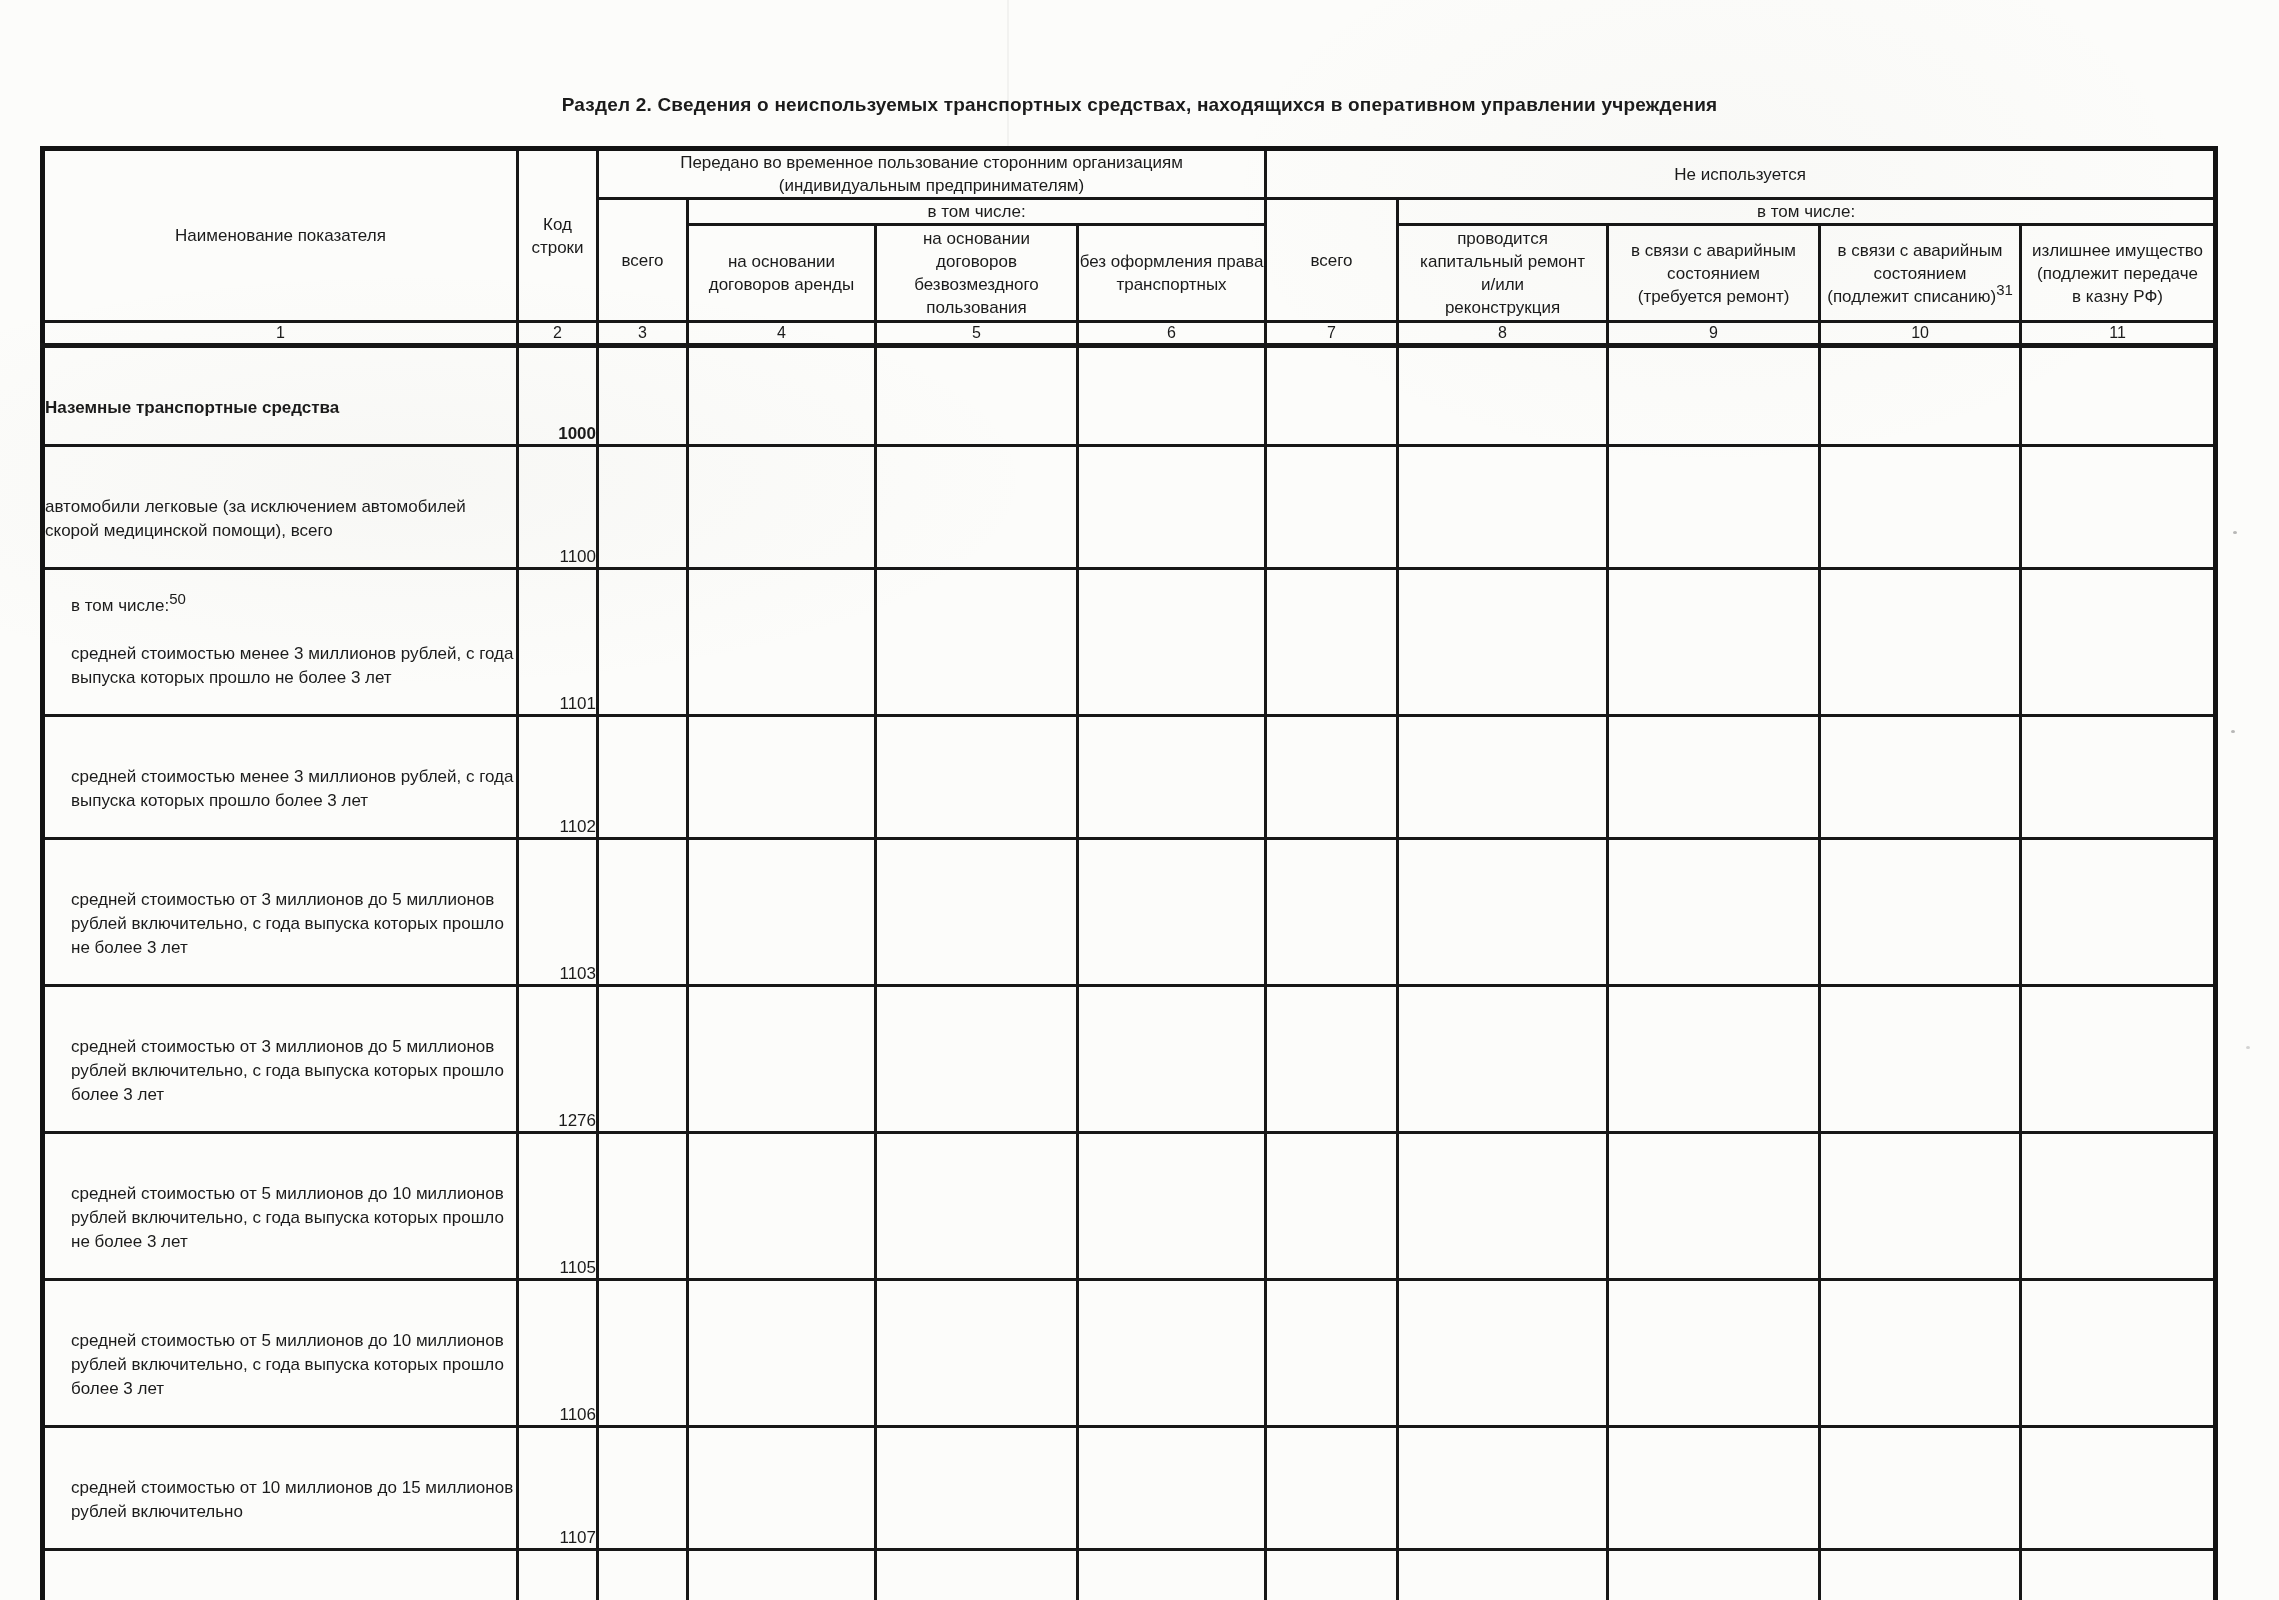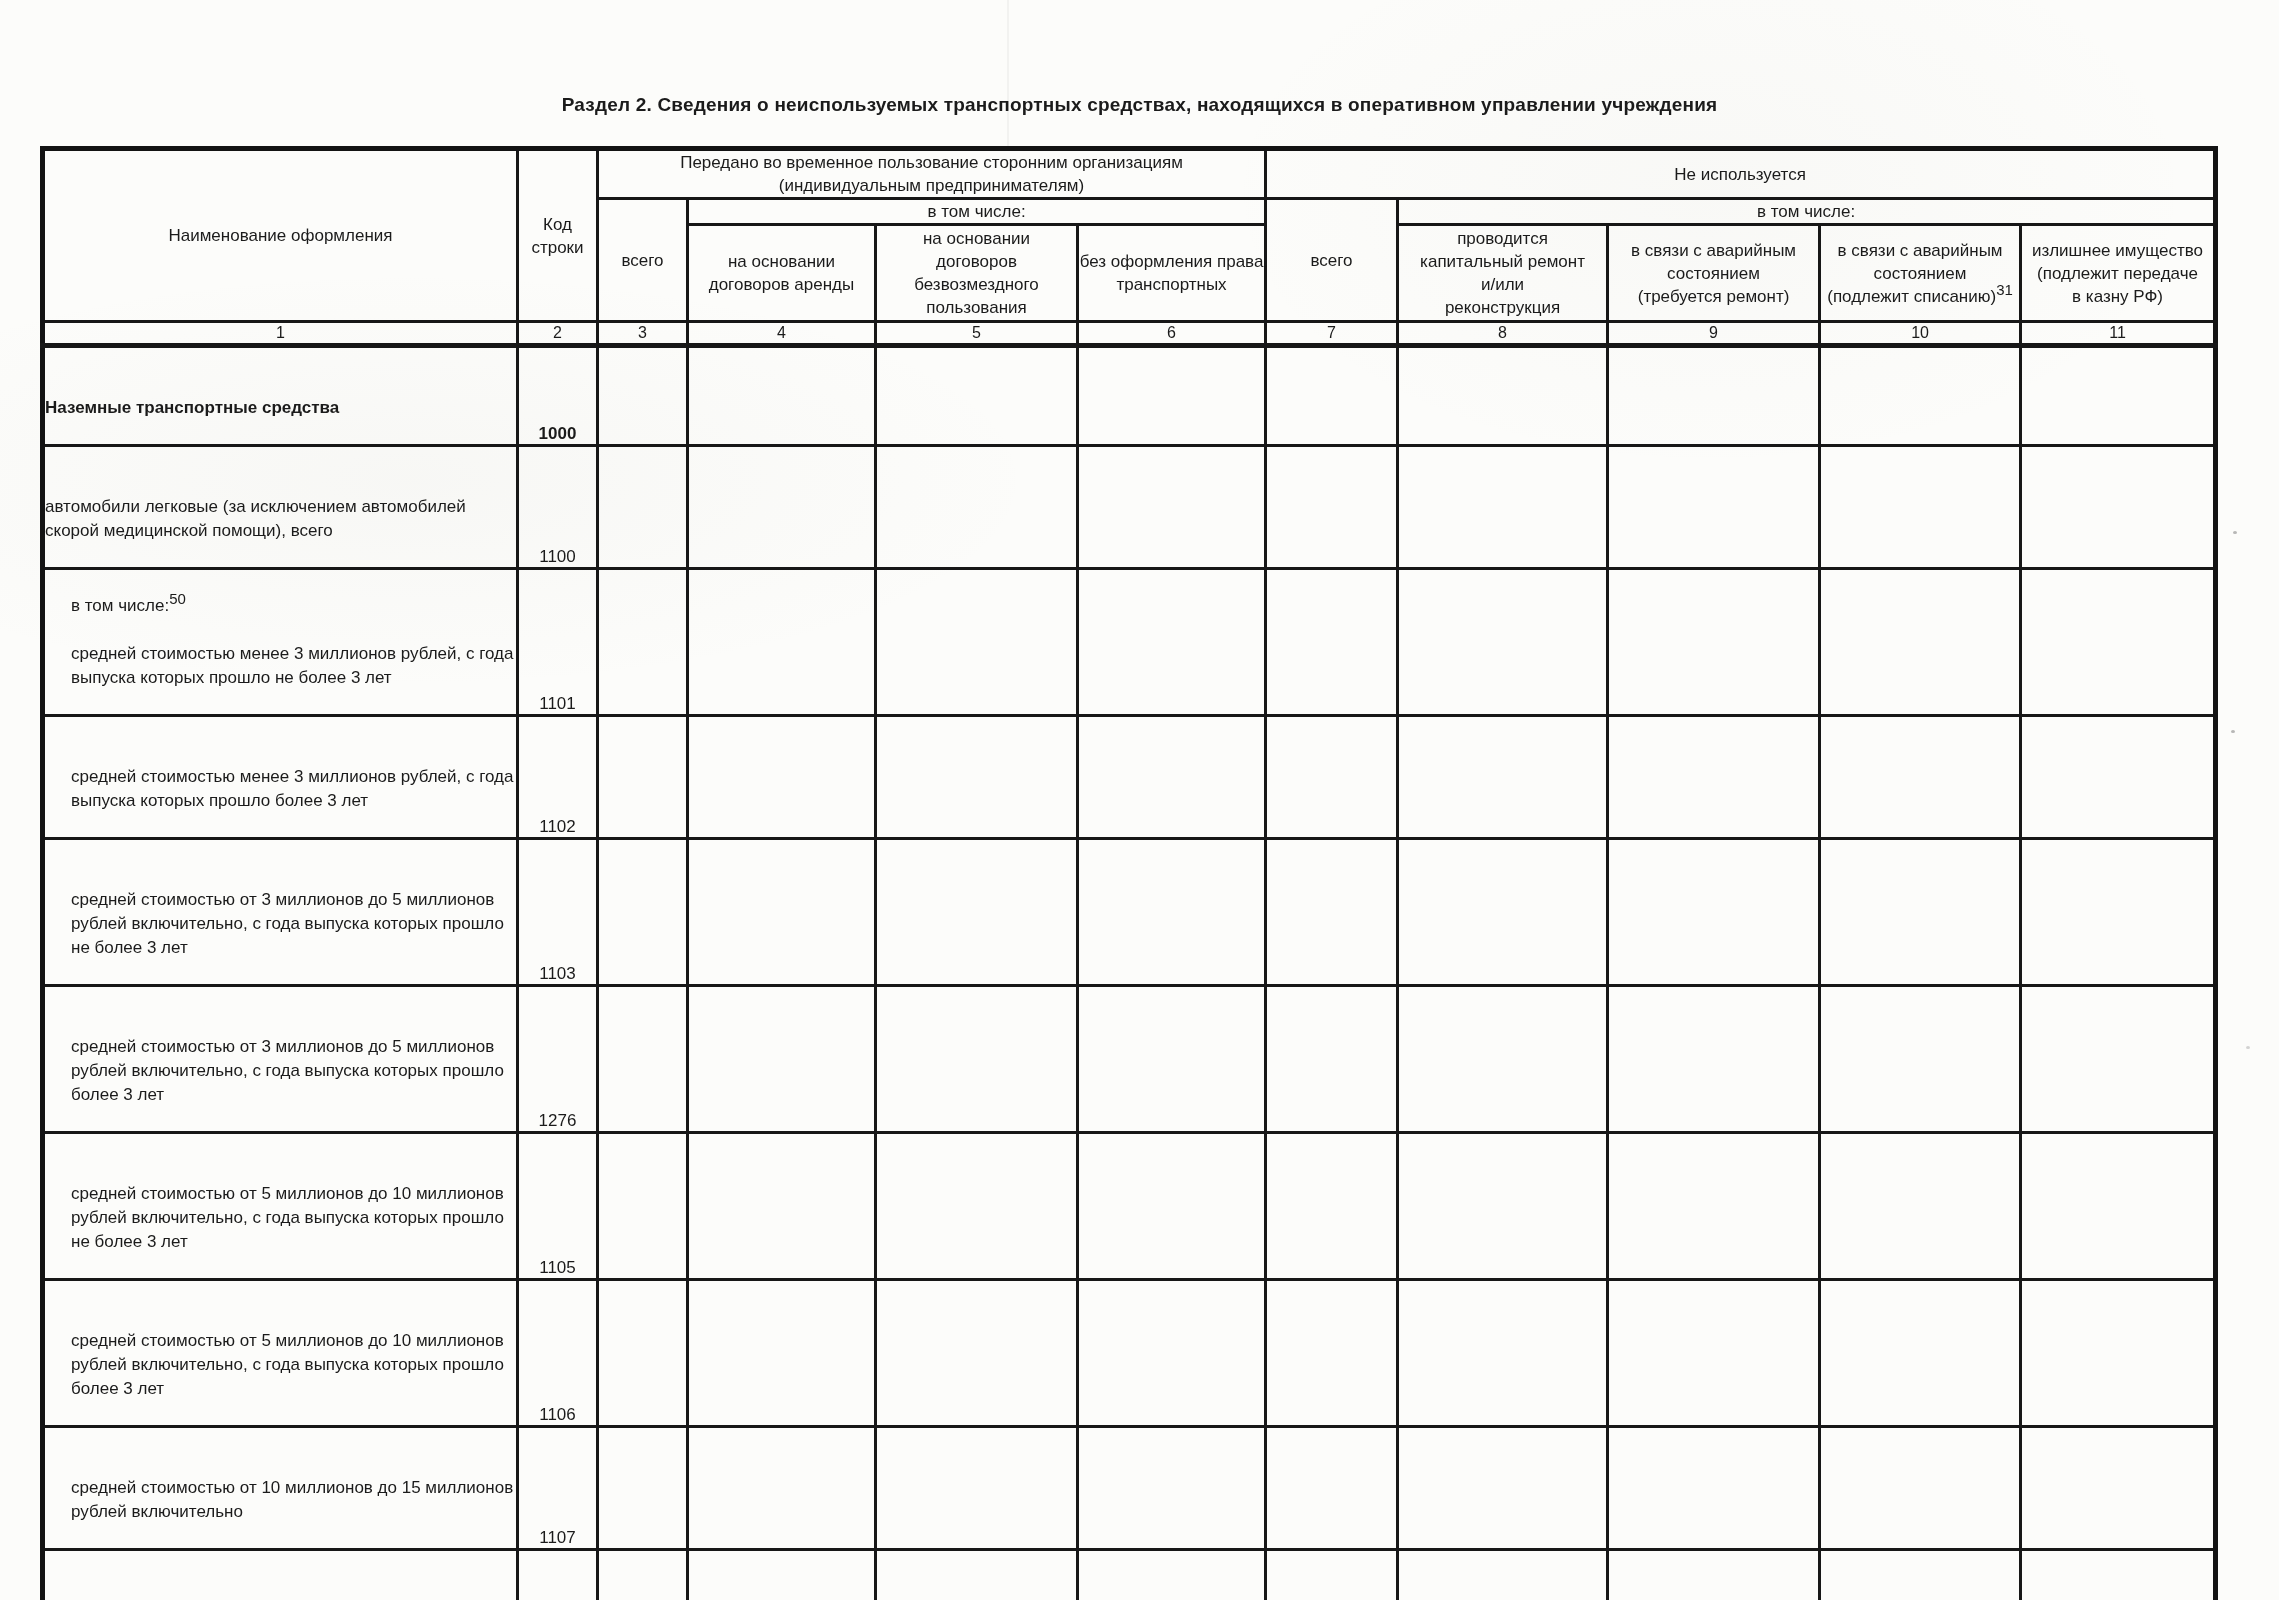--- a/index.html
+++ b/index.html
@@ -62,21 +62,21 @@
     line-height: 24px;
     vertical-align: bottom;
     text-align: left;
     padding: 1px 6px 2px 16px;
     white-space: pre-line;
     margin-left: 28px;
   }
   td.lab .labtext.indent, td.lab .prefix { margin-left: 26px; }
   td.code {
     font-size: 17px;
-    text-align: center;
+    text-align: right;
     vertical-align: bottom;
     padding-bottom: 2px;
   }
   tr.bold td { font-weight: bold; }
   sup { font-size: 15px; line-height: 0; }
   .fold-line {
     position: absolute;
     left: 1007px; top: 0;
     width: 2px; height: 146px;
     background: rgba(110,110,110,0.07);
@@ -104,21 +104,21 @@
         <col style="width:202px">
         <col style="width:188px">
       <col style="width:132px">
         <col style="width:210px">
         <col style="width:212px">
       <col style="width:201px">
         <col style="width:195px">
     </colgroup>
     <thead>
       <tr class="hr1">
-        <th class="hcell" rowspan="3">Наименование оформления</th>
+        <th class="hcell" rowspan="3">Наименование показателя</th>
         <th class="hcell" rowspan="3">Код
 строки</th>
         <th class="hcell" colspan="4">Передано во временное пользование сторонним организациям
 (индивидуальным предпринимателям)</th>
         <th class="hcell" colspan="5">Не используется</th>
       </tr>
       <tr class="hr2">
         <th class="hcell" rowspan="2">всего</th>
         <th class="hcell" colspan="3">в том числе:</th>
         <th class="hcell" rowspan="2">всего</th>

